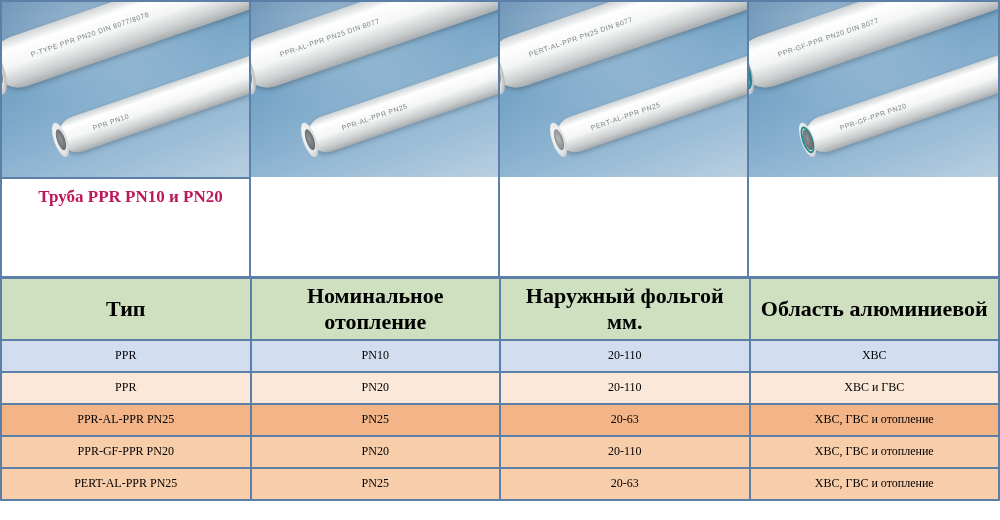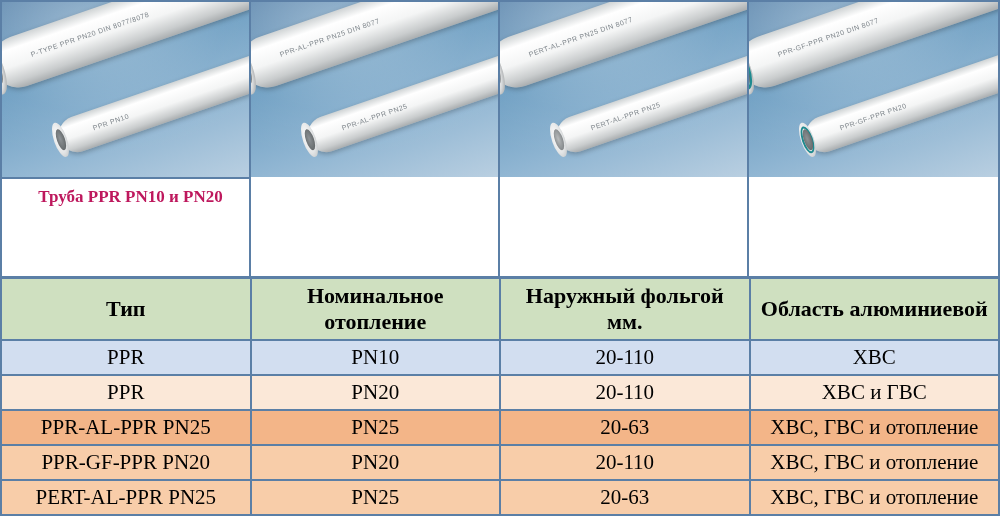--- a/index.html
+++ b/index.html
@@ -150,21 +150,21 @@
   
   table.spec {
     border-collapse: collapse;
     width: 1000px;
     table-layout: fixed;
   }
   table.spec td, table.spec th {
     border: 2px solid #5b7fa6;
     text-align: center;
     vertical-align: middle;
-    font-size: 21px;
+    font-size: 12px;
     color: #000000;
     padding: 4px 6px;
     height: 32px;
     box-sizing: border-box;
   }
   table.spec thead th {
     background: #cfe0c0;
     font-weight: bold;
     line-height: 1.18;
     height: 55px;

